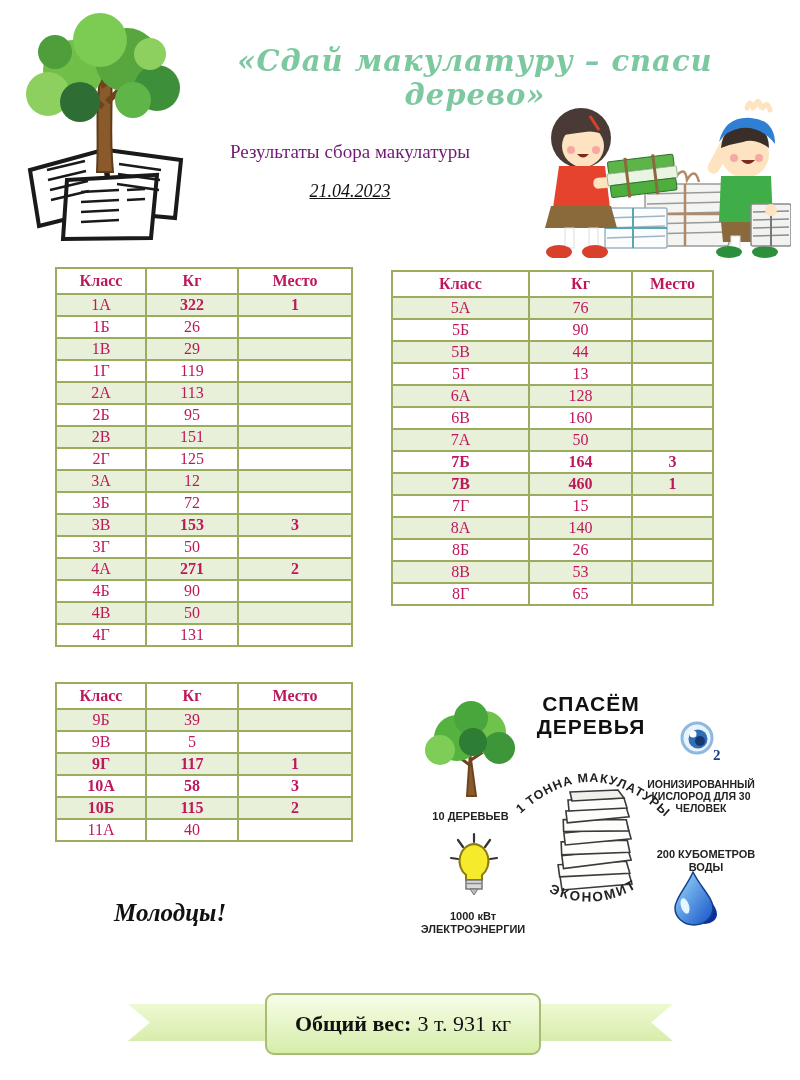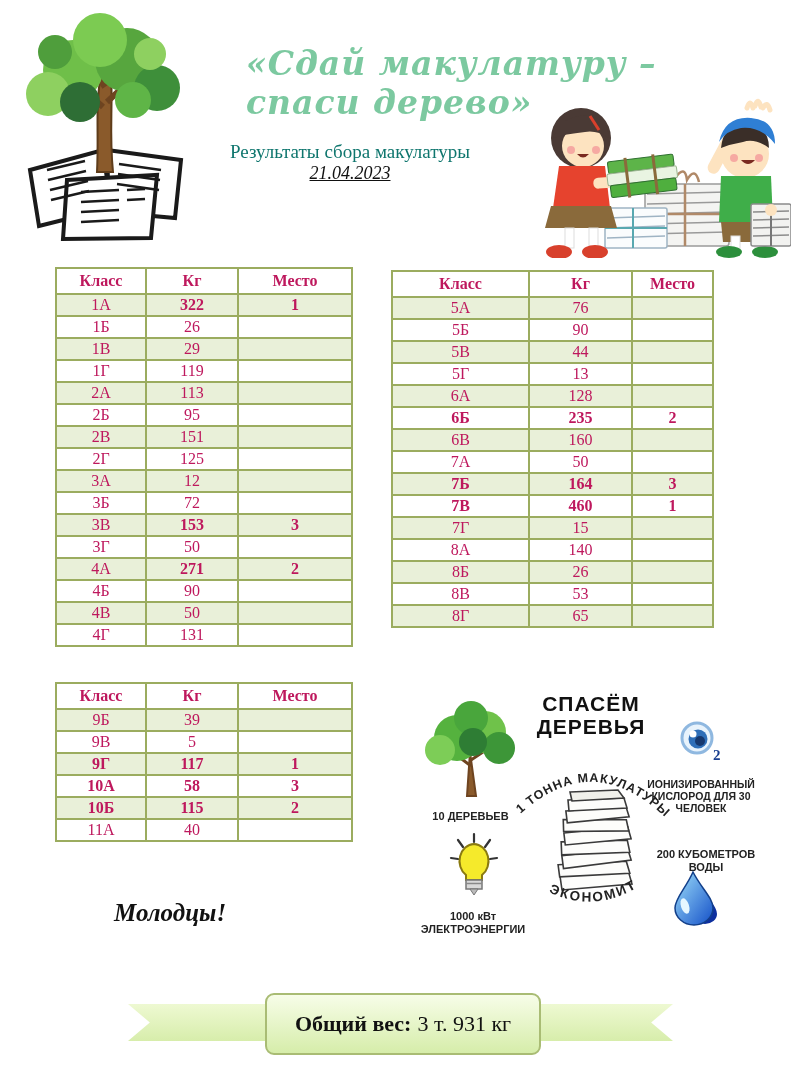--- a/index.html
+++ b/index.html
@@ -1,26 +1,26 @@
 <!DOCTYPE html>
 <html><head>
 <meta charset="utf-8">
 <style>
   html,body{margin:0;padding:0;background:#fff;}
   .page{position:relative;width:800px;height:1080px;background:#fff;overflow:hidden;
         font-family:"Liberation Serif",serif;}
 
   
   .clipart{position:absolute;}
-  .main-title{position:absolute;left:230px;top:44px;width:490px;text-align:left;
+  .main-title{position:absolute;left:230px;top:44px;width:490px;text-align:center;
     font-family:"DejaVu Serif",serif;font-style:italic;font-weight:bold;
-    font-size:33px;color:#7cc9a0;letter-spacing:1px;margin-left:16px;}
+    font-size:29px;color:#7cc9a0;letter-spacing:1px;}
   .subtitle-block{position:absolute;left:205px;top:141px;width:290px;text-align:center;}
-  .subtitle{font-size:19px;color:#0f766e;}
-  .date{font-size:18px;font-style:italic;text-decoration:underline;color:#111;margin-top:0;}
+  .subtitle{font-size:19px;color:#701a75;}
+  .date{font-size:18px;font-style:italic;text-decoration:underline;color:#111;margin-top:18px;}
 
   
   table{position:absolute;border-collapse:collapse;table-layout:fixed;
         font-family:"Liberation Serif",serif;font-size:16px;color:#be185d;}
   th,td{border:2px solid #9bac5f;text-align:center;padding:0;height:20px;overflow:hidden;}
   th{font-size:16px;font-weight:bold;height:24px;background:#fff;}
   tbody tr:nth-child(odd){background:#e9f0d9;}
   tbody tr:nth-child(even){background:#fff;}
   td.b{font-weight:bold;}
   #t1{left:55px;top:267px;}
@@ -302,25 +302,20 @@
         </tr>
         <tr>
           <td>5Г</td>
           <td>13</td>
           <td></td>
         </tr>
         <tr>
           <td>6А</td>
           <td>128</td>
           <td></td>
-        </tr>
-        <tr>
-          <td class="b">6Б</td>
-          <td class="b">235</td>
-          <td class="b">2</td>
         </tr>
         <tr>
           <td>6В</td>
           <td>160</td>
           <td></td>
         </tr>
         <tr>
           <td>7А</td>
           <td>50</td>
           <td></td>

